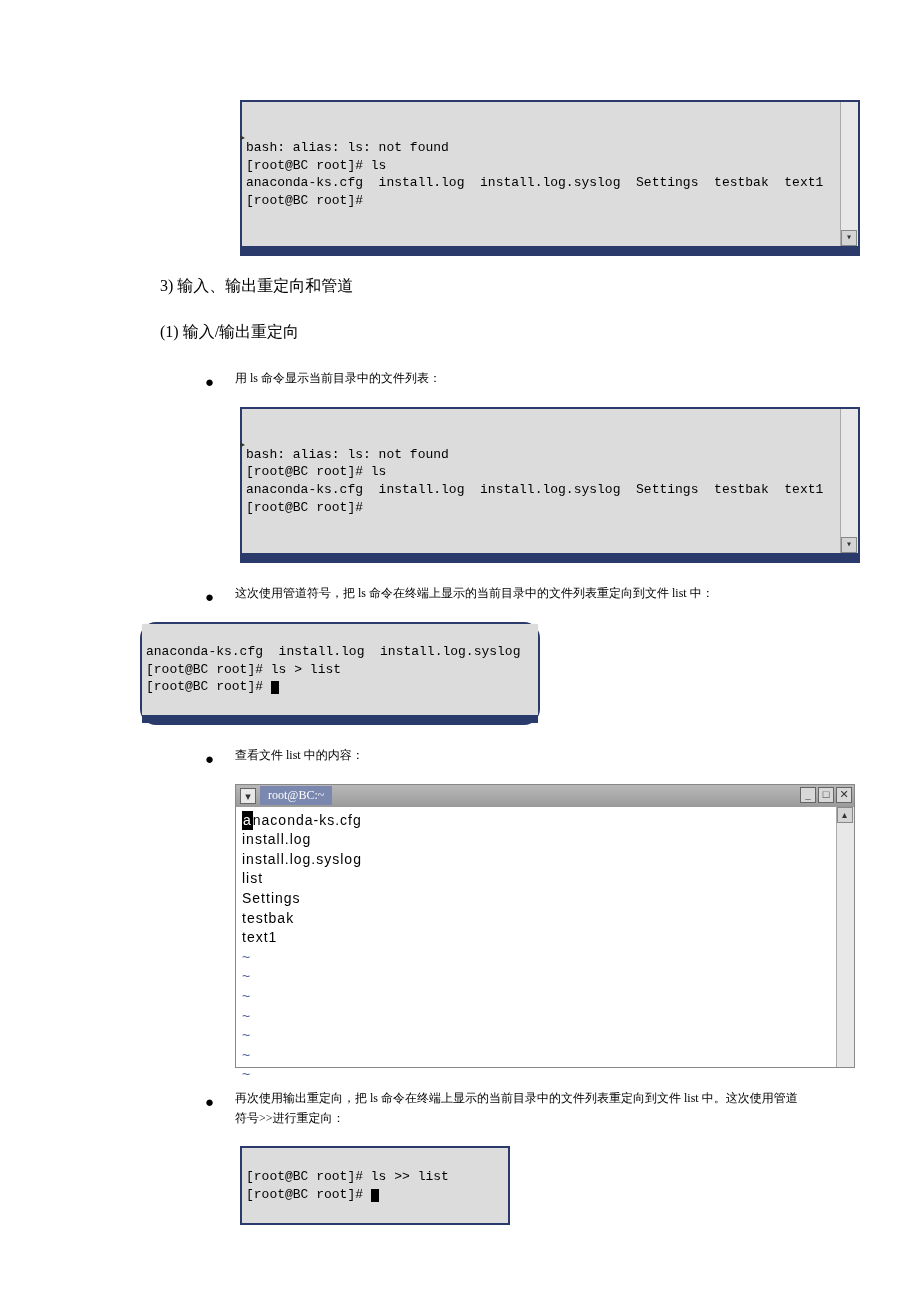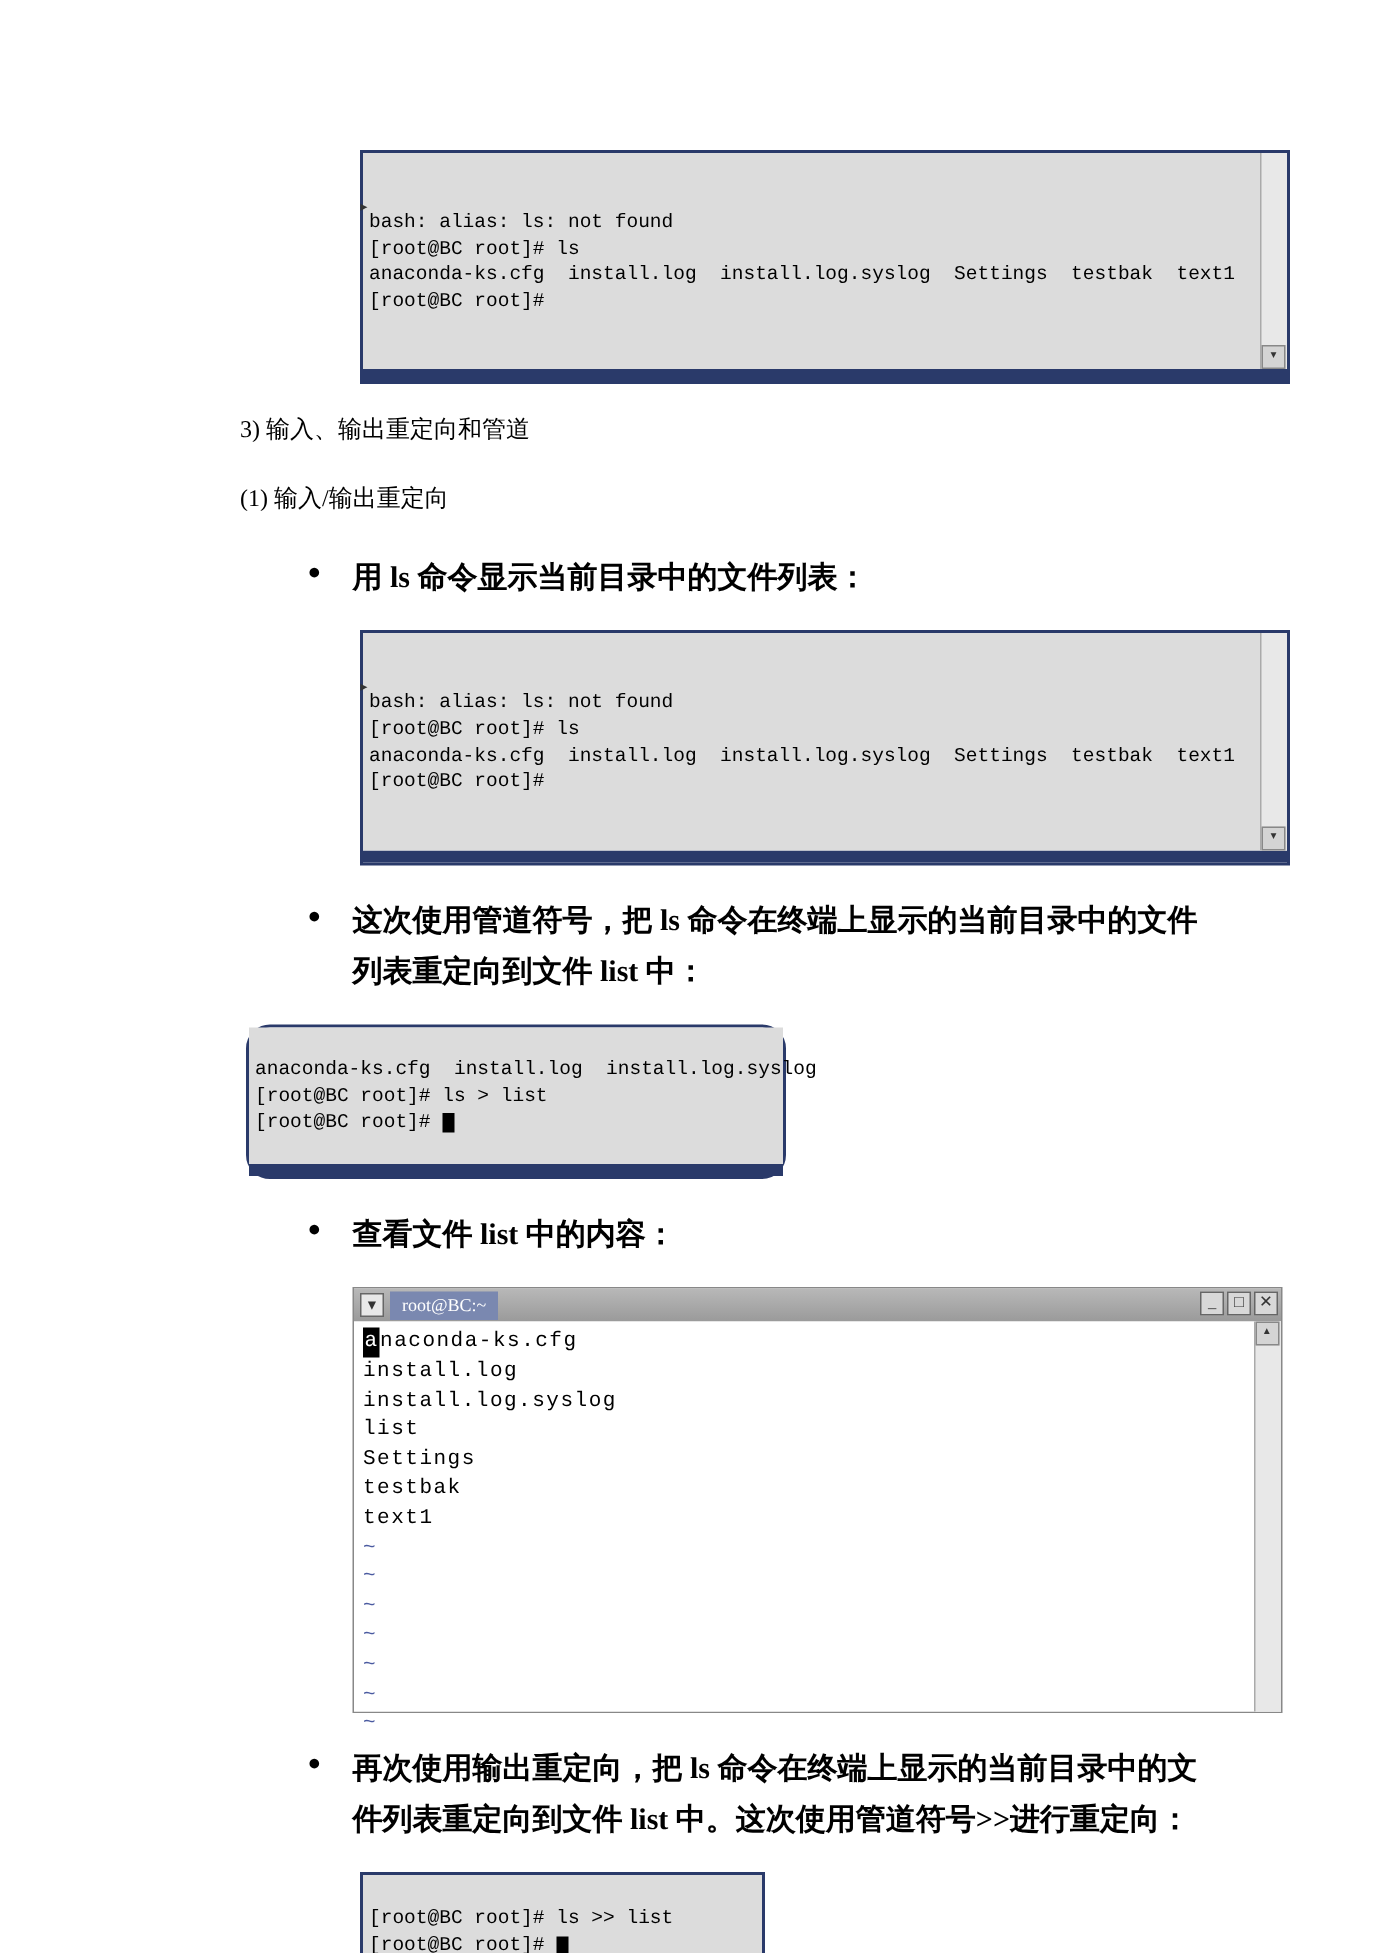--- a/index.html
+++ b/index.html
@@ -11,21 +11,21 @@
     padding: 100px 60px 60px 60px;
     width: 920px;
   }
   .terminal-img {
     margin-left: 180px;
     margin-bottom: 20px;
     border: 2px solid #2a3a6a;
     position: relative;
   }
   .terminal-img.wide { width: 620px; }
-  .terminal-img.narrow { width: 360px; margin-left: 104px; border-radius: 16px; }
+  .terminal-img.narrow { width: 400px; margin-left: 80px; border-radius: 16px; }
   .terminal-img.narrow2 { width: 270px; margin-left: 180px; }
   .term-body {
     background: #dcdcdc;
     font-family: "Courier New", monospace;
     font-size: 13px;
     line-height: 1.35;
     padding: 2px 4px;
     color: #000;
     white-space: pre;
     position: relative;
@@ -74,24 +74,23 @@
     font-size: 16px;
   }
   .heading-sub {
     margin: 0 0 25px 100px;
     font-size: 16px;
   }
   .bullet-item {
     margin: 0 0 18px 145px;
     padding-left: 30px;
     position: relative;
-    font-size: 20px;
+    font-size: 12px;
     line-height: 1.7;
     max-width: 600px;
-    font-weight: bold;
   }
   .bullet-item::before {
     content: "●";
     position: absolute;
     left: 0;
     top: 2px;
     font-size: 15px;
   }
 
   .editor-window {
@@ -148,21 +147,21 @@
     padding: 4px 10px;
     font-size: 13px;
     border-bottom: 1px solid #ccc;
     display: flex;
     gap: 24px;
   }
   .menu-item { cursor: default; }
   .menu-item u { text-decoration: underline; }
   .editor-body {
     background: #ffffff;
-    font-family: Liberation Mono, monospace;
+    font-family: Liberation Sans, sans-serif;
     font-size: 14px;
     line-height: 1.4;
     padding: 4px 6px;
     color: #000;
     white-space: pre;
     height: 260px;
     position: relative;
     letter-spacing: 1px;
   }
   .editor-body .tilde { color: #4a5aa0; }

